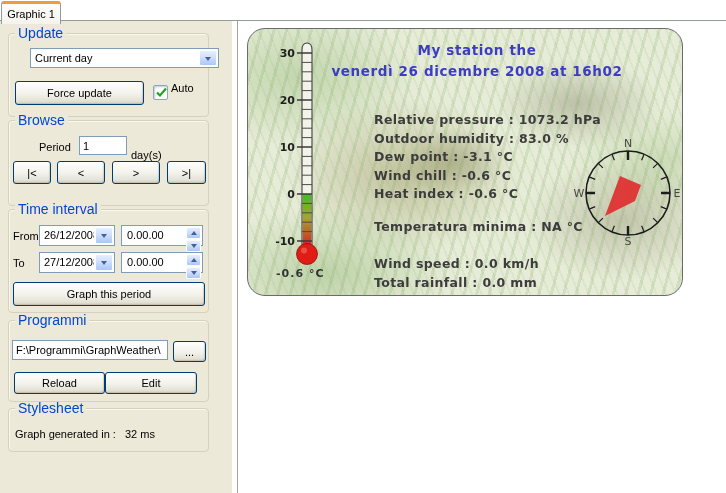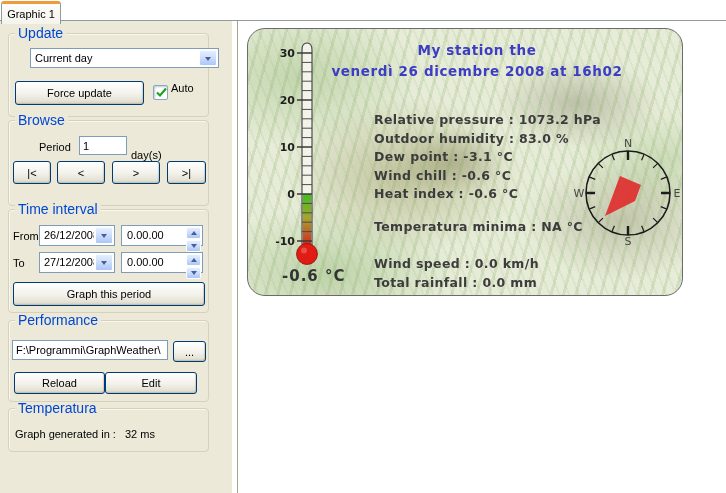--- a/index.html
+++ b/index.html
@@ -91,23 +91,23 @@
     font-family:"DejaVu Sans",sans-serif;font-weight:bold;
     font-size:13.5px;line-height:21px;letter-spacing:.6px;color:#3d3dc4;white-space:nowrap;
   }
   .reading{
     position:absolute;left:126px;
     font-family:"DejaVu Sans",sans-serif;font-weight:bold;
     font-size:12.5px;line-height:18.6px;letter-spacing:.35px;color:#3c3c3c;white-space:nowrap;
   }
   .thermo-svg{position:absolute;left:28px;top:8px;}
   .thermo-value{
-    position:absolute;left:34px;top:238px;
+    position:absolute;left:28px;top:238px;
     font-family:"DejaVu Sans",sans-serif;font-weight:bold;
-    font-size:15px;letter-spacing:1px;color:#333;white-space:nowrap;
+    font-size:11px;letter-spacing:1px;color:#333;white-space:nowrap;
   }
   .compass-svg{position:absolute;left:320px;top:104px;}
 </style>
 </head>
 <body>
 
 <div>
 
   <div class="tabstrip">
     <div class="tab">
@@ -178,35 +178,35 @@
           <span class="sb up"></span>
           <span class="sb dn"></span>
         </span>
       </div>
       <div class="xbtn" style="left:4px;top:72px;width:190px;height:22px;">
         <span>Graph this period</span>
       </div>
     </div>
 
     <div class="group g-style">
-      <span class="cap">Performance</span>
+      <span class="cap">Programmi</span>
       <input class="tinput" style="left: 3px; top: 19px; width: 156px; height: 20px;" value="F:\Programmi\GraphWeather\">
       <div class="xbtn" style="left:164px;top:20px;width:31px;height:19px;">
         <span>...</span>
       </div>
       <div class="xbtn" style="left:5px;top:51px;width:89px;height:20px;">
         <span>Reload</span>
       </div>
       <div class="xbtn" style="left:96px;top:51px;width:90px;height:20px;">
         <span>Edit</span>
       </div>
     </div>
 
     <div class="group g-perf">
-      <span class="cap">Temperatura</span>
+      <span class="cap">Stylesheet</span>
       <span class="lbl" style="left:6px;top:19px;">Graph generated in :</span>
       <span class="lbl" style="left:116px;top:19px;">32 ms</span>
     </div>
   </div>
 
   <div class="divider"></div>
 
   <div class="main">
     <div class="card" style="left:8px;top:7px;">
 

